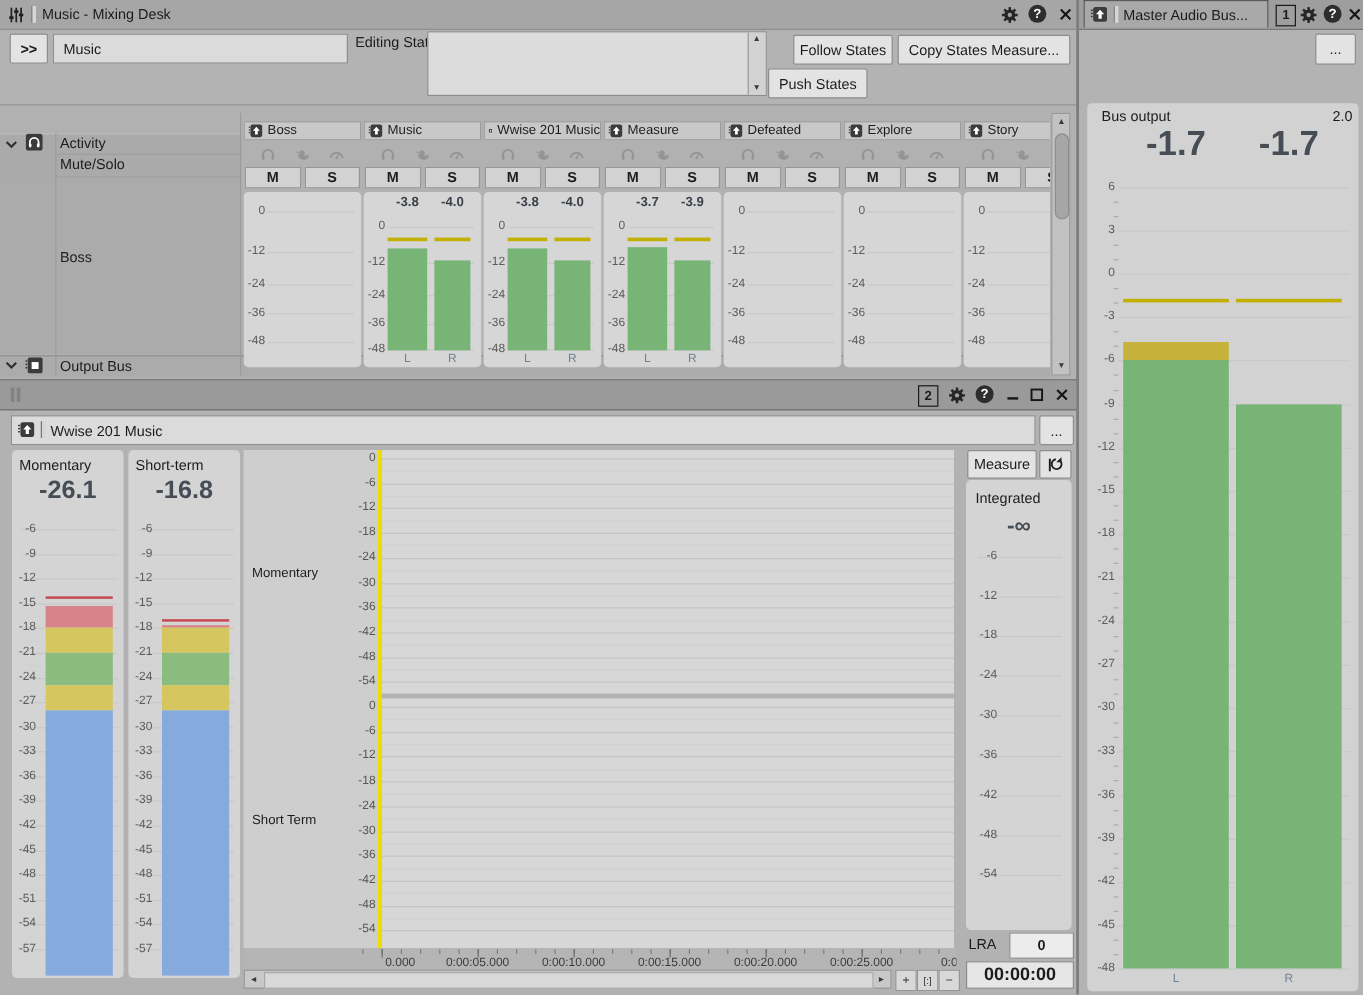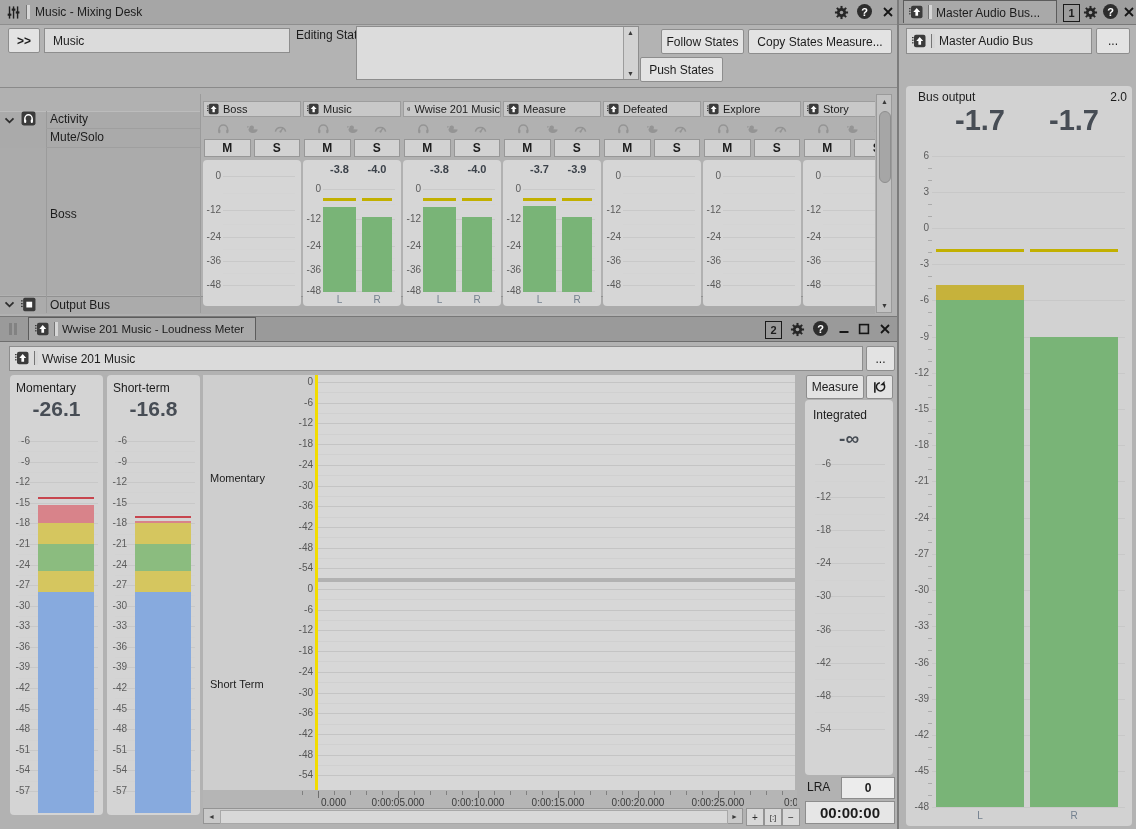--- a/index.html
+++ b/index.html
@@ -493,29 +493,20 @@
       <div class="arrowglyph" style="position:absolute;top:3px;left:4px">▲</div>
       <div class="arrowglyph" style="position:absolute;bottom:3px;left:4px">▼</div>
       <div style="position:absolute;left:2px;top:16px;width:10px;height:70px;background:#a6a6a6;border:1px solid #8e8e8e;border-radius:6px"></div>
     </div>
   </div>
 
   <div class="panel" id="loudness" style="left:0;top:317px;width:897px;height:512px;background:#b2b2b2">
     <div class="titlebar" style="background:#9a9a9a;border-bottom:1px solid #6e6e6e">
       <span class="abs" style="left:9px;top:6px;width:3px;height:12px;background:#828282"></span>
       <span class="abs" style="left:14px;top:6px;width:3px;height:12px;background:#828282"></span>
-      <div class="abs" style="left:28px;top:0;width:228px;height:23px;background:#a9a9a9;border:1px solid #5c5c5c;border-bottom:none;box-sizing:border-box">
-        <span class="tl-ico" style="left:6px;top:4px;width:14px;height:14px">
-            <svg width="14" height="14">
-              <use href="#i-bus"></use>
-            </svg>
-          </span>
-        <span class="vsep" style="left:25px;top:4px;height:14px"></span>
-        <span class="ttl" style="left:33px;font-size:11.5px">Wwise 201 Music - Loudness Meter</span>
-      </div>
       <span class="badge" style="left:765px">2</span>
       <span class="tl-ico" style="left:789px">
           <svg width="15" height="15">
             <use href="#i-gear"></use>
           </svg>
         </span>
       <span class="helpbtn" style="left:813px">?</span>
       <span class="tl-ico" style="left:836px">
           <svg width="12" height="12">
             <use href="#i-min"></use>
@@ -859,29 +850,20 @@
           </svg>
         </span>
       <span class="helpbtn" style="left:204px">?</span>
       <span class="tl-ico" style="left:222px">
           <svg width="12" height="12">
             <use href="#i-x"></use>
           </svg>
         </span>
     </div>
 
-    <div class="field" style="left:7px;top:28px;width:184px;height:24px">
-      <span class="tl-ico" style="left:5px;top:5px;width:14px;height:14px;position:absolute">
-          <svg width="14" height="14">
-            <use href="#i-bus"></use>
-          </svg>
-        </span>
-      <span class="vsep" style="left:24px;top:5px;height:14px"></span>
-      <span style="margin-left:32px">Master Audio Bus</span>
-    </div>
     <div class="btn" style="left:197px;top:28px;width:32px;height:24px">...</div>
 
 
     <div class="abs" style="left:7px;top:86px;width:226px;height:740px;background:#d2d2d2;border-radius:4px"></div>
     <div class="lbl" style="left:19px;top:90px">Bus output</div>
     <div class="lbl" style="left:150px;top:90px;width:78px;text-align:right">2.0</div>
     <div class="bigval" style="left:37px;top:104px;width:88px;font-size:29px">-1.7</div>
     <div class="bigval" style="left:131px;top:104px;width:88px;font-size:29px">-1.7</div>
     <div id="master-meter-layer" style="position: absolute; left: 0px; top: 0px; width: 237px; height: 829px; pointer-events: none;">
         <div class="gl" style="left: 33px; top: 155.58px; width: 193px; background: rgb(200, 200, 200); height: 1px;"></div>

